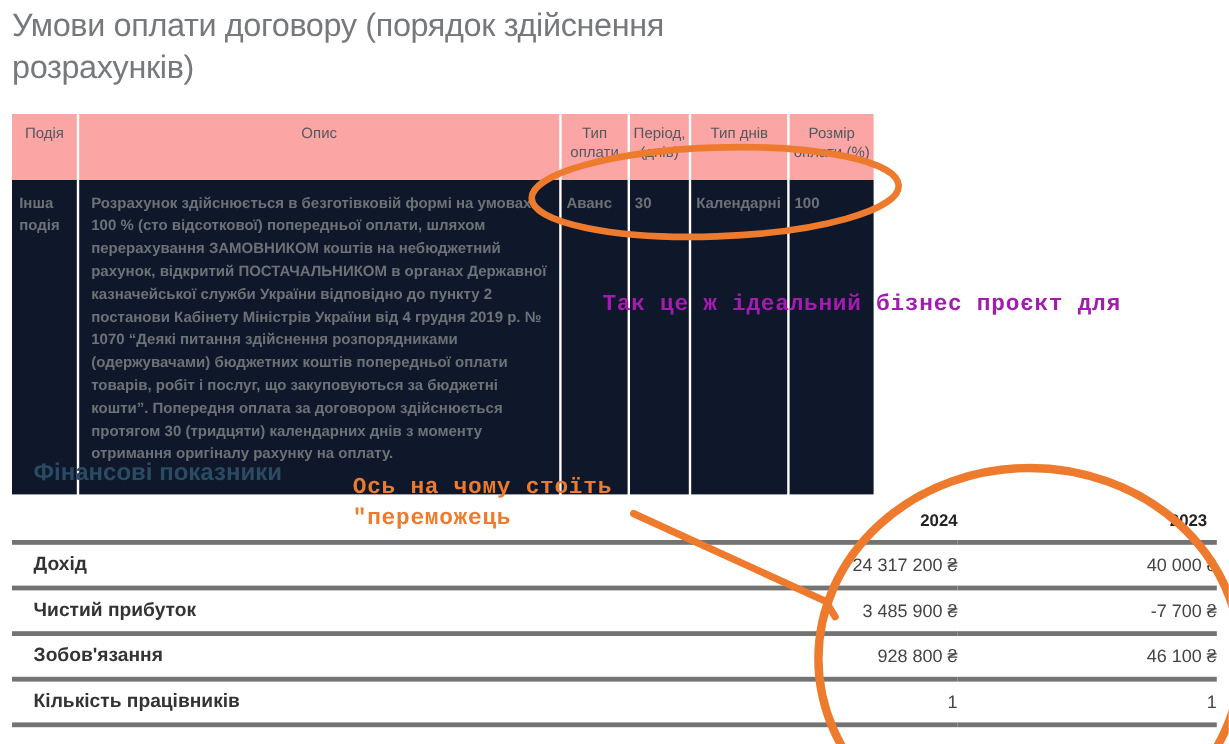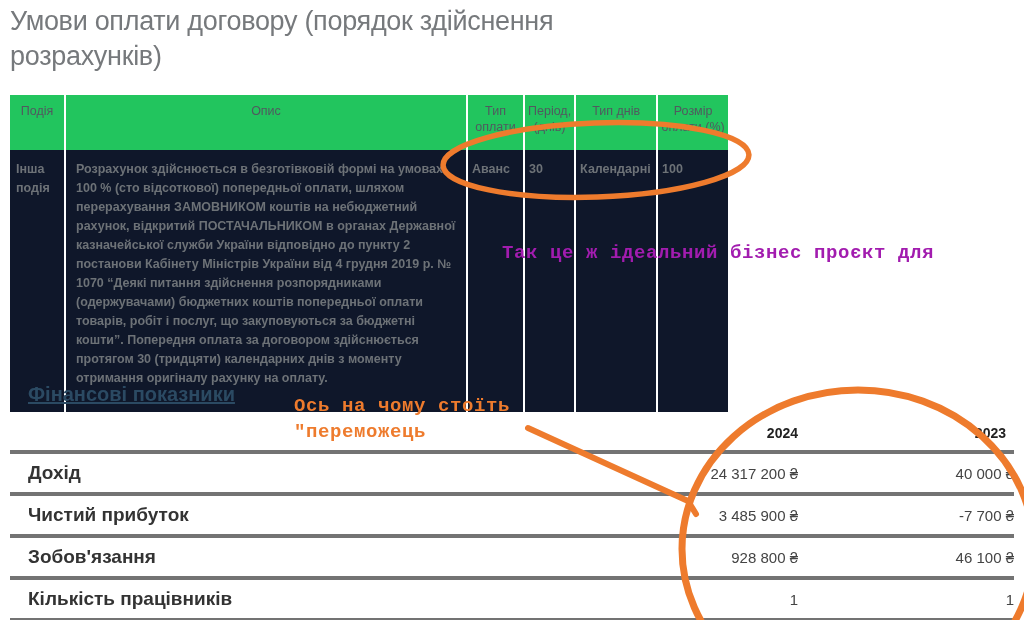--- a/index.html
+++ b/index.html
@@ -12,51 +12,51 @@
     position:absolute;left:10px;top:4px;width:640px;
     font-size:27px;line-height:35px;font-weight:400;
     font-stretch:condensed;letter-spacing:-0.3px;color:#76797c;
   }
   
   table.pay{
     position:absolute;left:8px;top:95px;
     border-collapse:separate;border-spacing:2px 0;table-layout:fixed;
   }
   table.pay th{
-    background:#22c55e;color:#51595f;font-size:12.5px;font-weight:400;
+    background:#fca5a5;color:#51595f;font-size:12.5px;font-weight:400;
     text-align:center;vertical-align:top;padding:8px 3px 4px;height:43px;
     line-height:16px;
   }
   table.pay td{
     background:#0f172a;vertical-align:top;
     font-size:12.5px;line-height:19px;color:#6d7277;
     padding:10px 4px 24px 4px;
     font-weight:bold;
   }
   table.pay td.desc{padding-left:10px;padding-right:8px;}
   table.pay td.evt{padding-left:6px;}
   
   .fin-heading{
     position:absolute;left:28px;top:383px;
-    font-size:20px;font-weight:bold;color:#2b4a63;text-decoration:underline;
+    font-size:20px;font-weight:bold;color:#2b4a63;
   }
   
   table.fin{
     position:absolute;left:10px;top:418px;width:1004px;
     border-collapse:collapse;table-layout:fixed;
   }
   table.fin th, table.fin td{
     border-bottom:4px solid #737373;white-space:nowrap;
   }
   table.fin th{
     font-size:14px;font-weight:bold;color:#222;text-align:right;
     padding:7px 0 9px 0;
   }
   table.fin td.lbl{
-    font-size:19px;font-weight:bold;color:#333;text-align:left;
+    font-size:16px;font-weight:bold;color:#333;text-align:left;
     padding:8px 0 8px 18px;
   }
   table.fin td.val{
     font-size:15px;color:#444;text-align:right;padding:8px 0;
   }
   table.fin .c3{padding-right:8px;}
   table.fin th.c3{padding-right:8px;}
   
   .note{
     position:absolute;font-family:"Liberation Mono",monospace;

